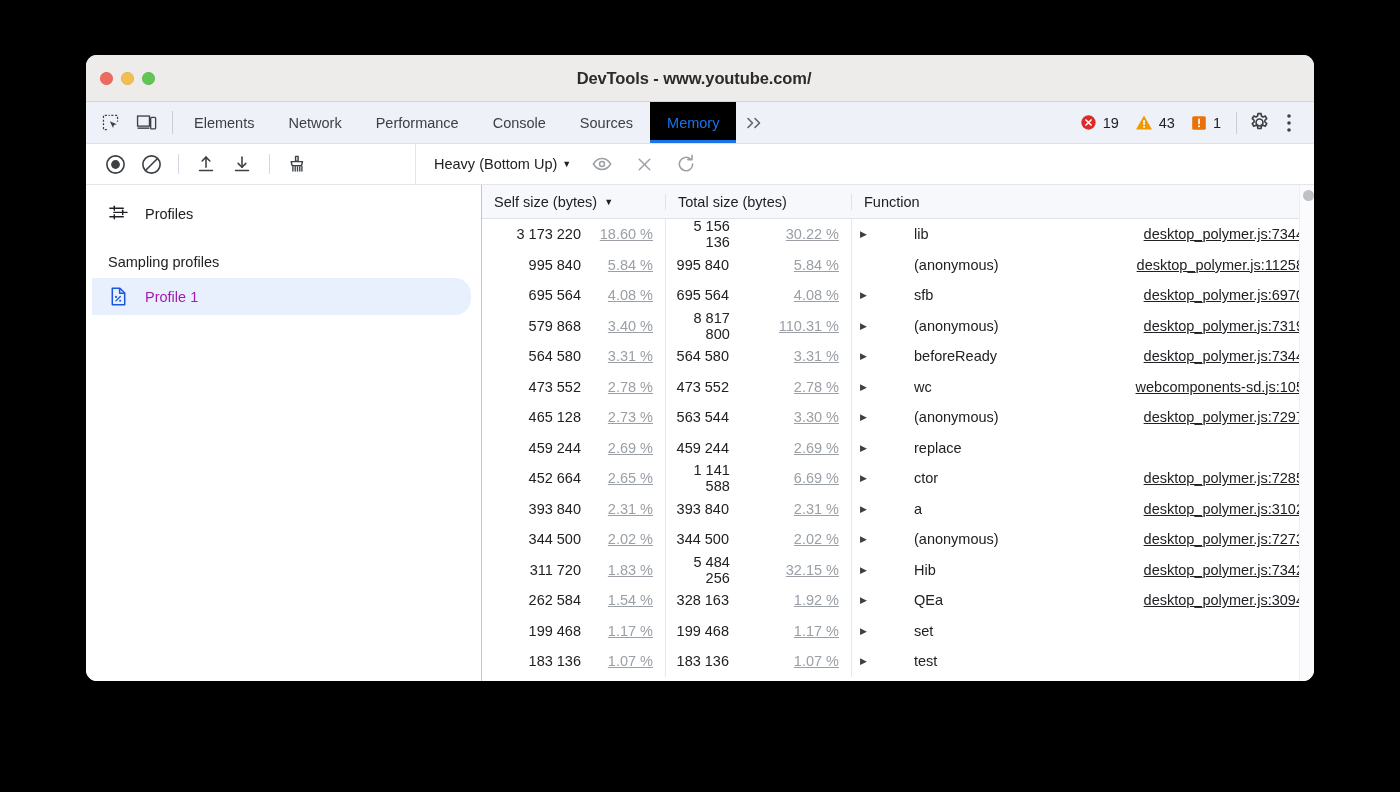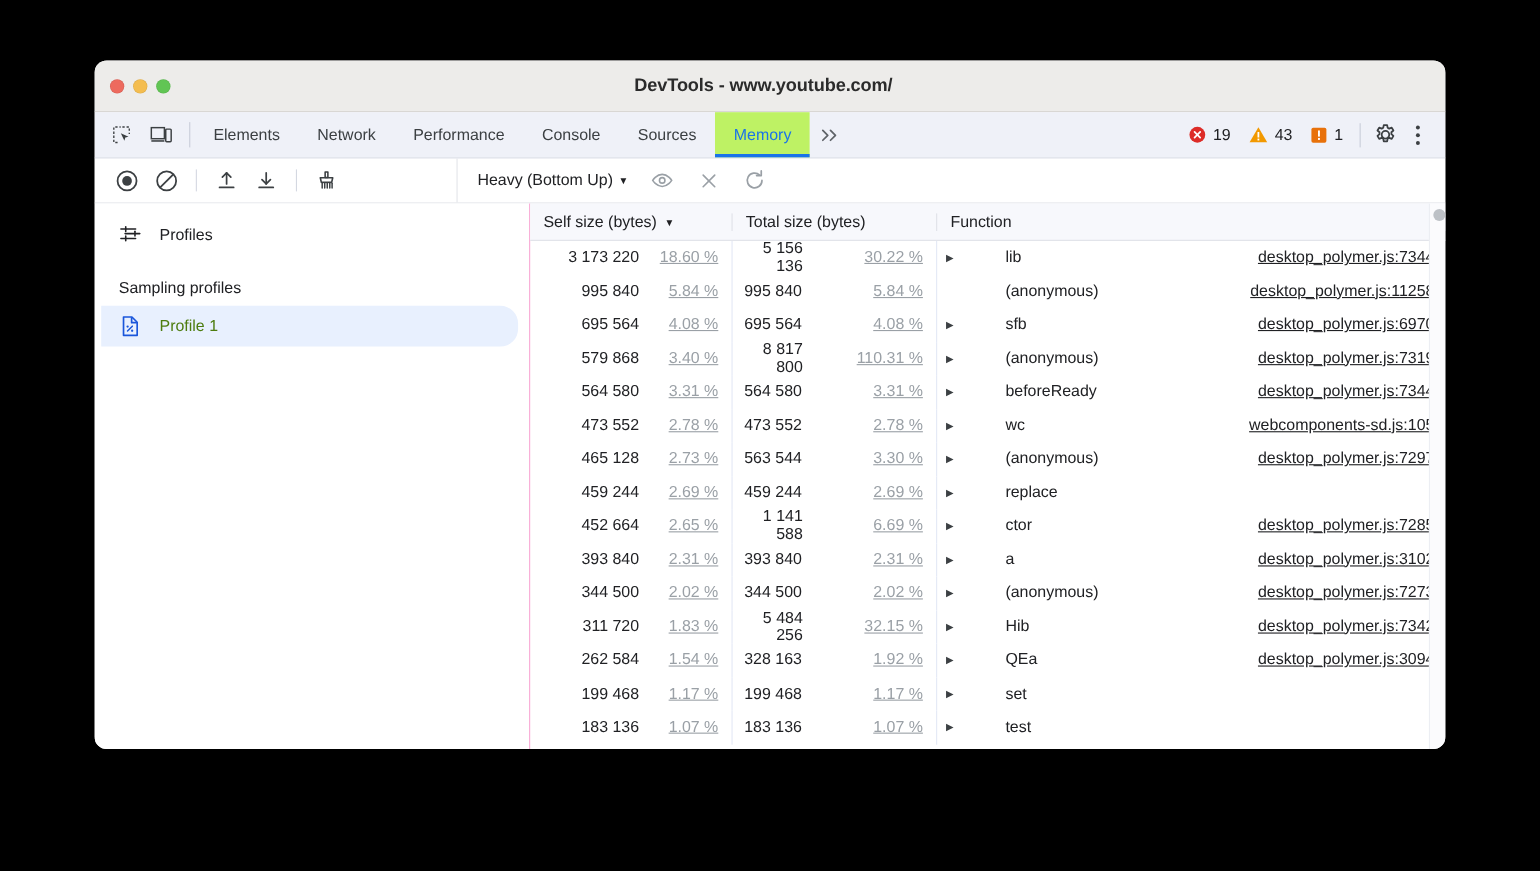--- a/index.html
+++ b/index.html
@@ -52,21 +52,21 @@
   .tb-icon { width: 30px; height: 28px; display: flex; align-items: center; justify-content: center; border-radius: 4px; }
   .tb-sep { width: 1px; background: #c9cdd9; margin: 9px 4px; }
   .tabs { display: flex; align-items: stretch; }
   .tab {
     display: flex; align-items: center;
     padding: 0 17px;
     font-size: 14.5px; color: #3c4043;
     position: relative;
     white-space: nowrap;
   }
-  .tab.active { color: #1a73e8; background: #bef264; align-items: center; }
+  .tab.active { color: #1a73e8; background: #000000; align-items: center; }
   .tab.active::after {
     content: ""; position: absolute; left: 0; right: 0; bottom: 0;
     height: 3px; background: #1a73e8;
   }
   .chevrons { display: flex; align-items: center; padding: 0 12px 0 8px; color: #5f6368; }
   .tb-right {
     margin-left: auto; display: flex; align-items: center;
     padding-right: 10px; gap: 0px;
   }
   .counter { display: flex; align-items: center; gap: 6px; padding: 0 8px; font-size: 14.5px; color: #202124; }
@@ -106,21 +106,21 @@
     padding: 22px 0 6px 22px;
     font-size: 14.5px; color: #202124;
   }
   .side-item {
     display: flex; align-items: center; gap: 16px;
     margin: 2px 10px 0 6px;
     padding: 8px 0 8px 16px;
     border-radius: 0 16px 16px 0;
     font-size: 14.5px; color: #202124;
   }
-  .side-item.selected { background: #e8f0fe; color: #4d7c0f; }
+  .side-item.selected { background: #e8f0fe; color: #a21caf; }
 
   
   .grid { flex: 1; display: flex; flex-direction: column; min-width: 0; position: relative; }
   .grid-head {
     display: flex; height: 34px; align-items: center;
     background: #f7f8fc;
     border-bottom: 1px solid #dfe1e8;
     font-size: 14.5px; color: #202124;
   }
   .gh {

